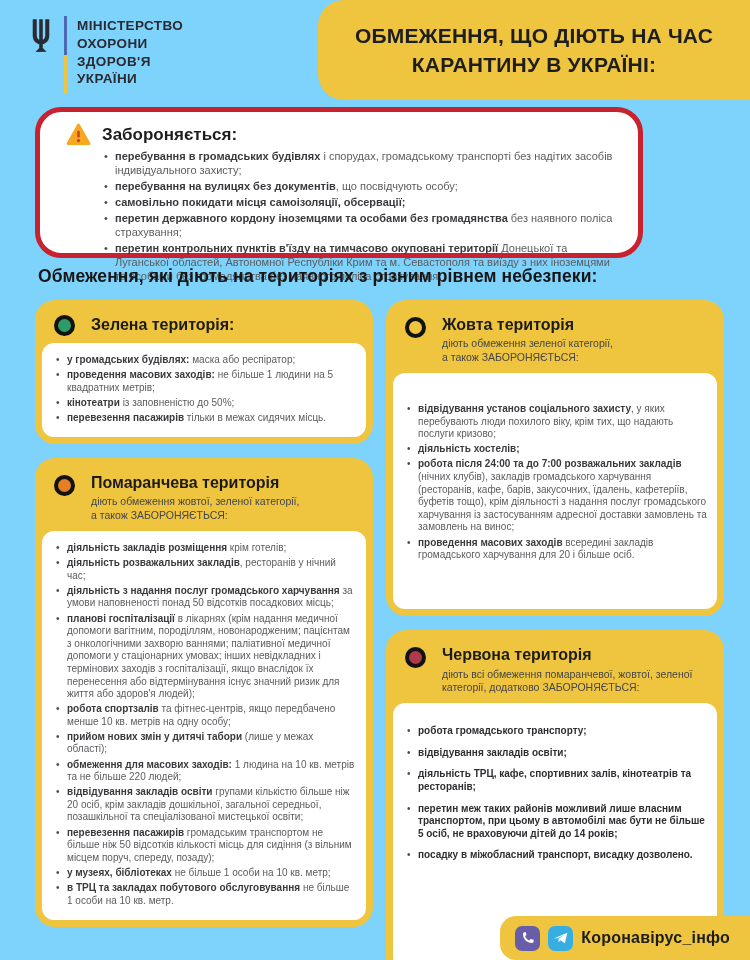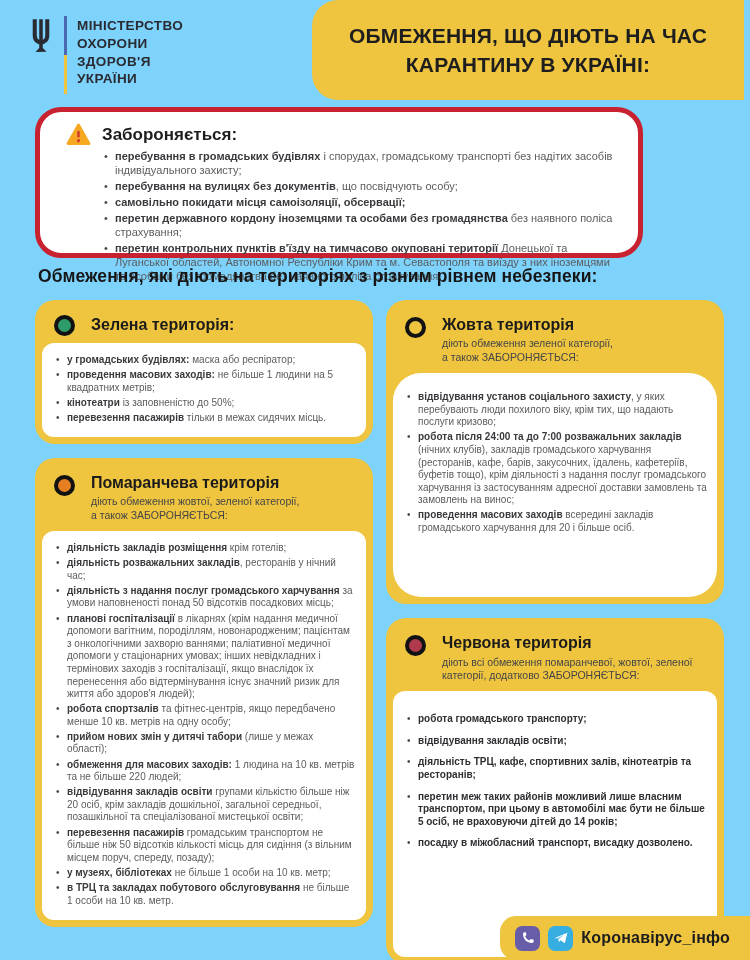--- a/index.html
+++ b/index.html
@@ -10,21 +10,21 @@
   }
   
   .ministry{position:absolute;left:28px;top:16px;display:flex;align-items:flex-start;gap:10px;}
   .trident{width:26px;height:38px;margin-top:2px;}
   .logo-divider{width:3px;height:78px;background:linear-gradient(#4a69b2 0 50%,#efc53f 50% 100%);}
   .ministry-name{
     font-size:13.5px;font-weight:bold;line-height:1.32;letter-spacing:.4px;
     color:#2a2a32;white-space:pre-line;margin-top:1px;
   }
   .banner{
-    position:absolute;top:0;right:6px;width:432px;height:100px;background:#efc53f;
+    position:absolute;top:0;right:0;width:432px;height:100px;background:#efc53f;
     border-radius:26px 0 0 26px;display:flex;align-items:center;justify-content:center;
     padding:0 20px;box-sizing:border-box;
   }
   .banner-title{
     font-size:21px;font-weight:800;line-height:1.4;text-align:center;color:#1e1e1e;
     white-space:pre-line;letter-spacing:.2px;
   }
   
   .prohibited{
     position:absolute;left:35px;top:107px;width:608px;height:151px;box-sizing:border-box;
@@ -54,21 +54,21 @@
     flex-shrink:0;margin-top:1px;background:#efc53f;
   }
   .circle-green{background:#2e9c68;}
   .circle-yellow{background:#efc53f;}
   .circle-orange{background:#e67e22;}
   .circle-red{background:#af3a4b;}
   .card-title{font-size:16px;font-weight:800;color:#1b1b1b;line-height:1.15;}
   .card-sub{font-size:10.5px;color:#454548;margin-top:3px;line-height:1.32;white-space:pre-line;}
   .card-sub:empty{display:none;}
   .card-body{background:#ffffff;border-radius:12px;padding:11px 10px 10px 10px;}
-  .card-yellow .card-body{padding-top:18px;min-height:196px;border-radius:28px;}
+  .card-yellow .card-body{padding-top:30px;min-height:196px;}
   .card-red .card-body{padding-top:22px;min-height:234px;}
   ul.card-list{list-style:none;margin:0;padding:0 0 0 4px;font-size:10px;line-height:1.26;color:#5b5c5f;}
   ul.card-list li{position:relative;padding-left:11px;margin-bottom:2.5px;}
   ul.card-list li::before{content:"•";position:absolute;left:0;top:0;color:#4a4a4d;}
   .card-red ul.card-list li{margin-bottom:9px;}
   .card-red .b{color:#2f2f33;}
   
   .icm{position:absolute;left:16px;bottom:6px;display:flex;align-items:center;gap:7px;}
   .icm-shape{width:64px;height:52px;}
   .icm-divider{width:2px;height:26px;background:#2a2a2a;}
@@ -205,20 +205,21 @@
             <div class="card-title">Жовта територія</div>
             <div class="card-sub">діють обмеження зеленої категорії,
 а також ЗАБОРОНЯЄТЬСЯ:</div>
           </div>
         </div>
         <div class="card-body">
           <ul class="card-list">
 
               <li><span class="b">відвідування установ соціального захисту</span><span class="r">, у яких перебувають люди похилого віку, крім тих, що надають послуги кризово;</span></li>
 
+              <li><span class="b">діяльність хостелів;</span><span class="r"></span></li>
 
               <li><span class="b">робота після 24:00 та до 7:00 розважальних закладів</span><span class="r"> (нічних клубів), закладів громадського харчування (ресторанів, кафе, барів, закусочних, їдалень, кафетеріїв, буфетів тощо), крім діяльності з надання послуг громадського харчування із застосуванням адресної доставки замовлень та замовлень на винос;</span></li>
 
               <li><span class="b">проведення масових заходів</span><span class="r"> всередині закладів громадського харчування для 20 і більше осіб.</span></li>
             </ul>
         </div>
       </div>
 
       <div class="card card-red">
         <div class="card-header">

